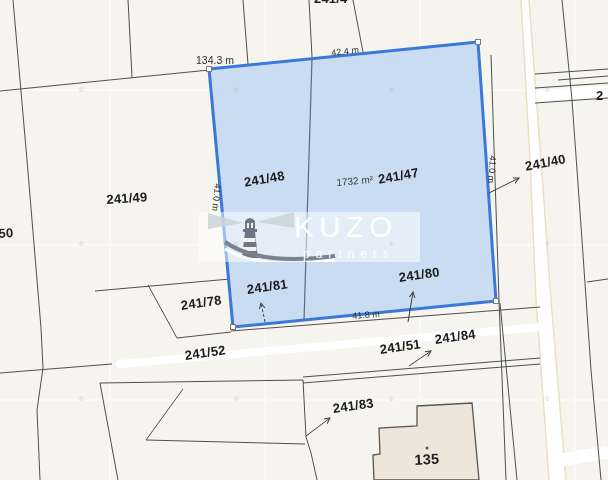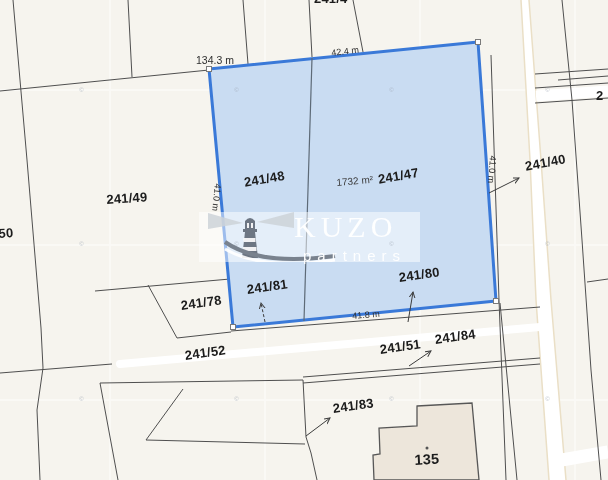--- a/index.html
+++ b/index.html
@@ -20,25 +20,25 @@
   .tile{
     position:absolute;color:#9fa9b6;font-size:6px;line-height:1;opacity:.7;
     letter-spacing:1px;transform:translate(-50%,-50%);
   }
   .wm{
     position:absolute;left:199px;top:212px;width:221px;height:50px;
     background:rgba(255,255,255,.5);
   }
   .wm-brand{
     position:absolute;left:95px;top:0px;
-    font-family:Liberation Serif, serif;font-size:30px;font-weight:400;
+    font-family:Liberation Sans, sans-serif;font-size:30px;font-weight:400;
     letter-spacing:5px;color:rgba(255,255,255,.95);line-height:1;
   }
   .wm-sub{
-    position:absolute;left:104px;top:36px;font-size:15px;letter-spacing:6px;
+    position:absolute;left:104px;top:36px;font-size:12px;letter-spacing:6px;
     color:rgba(255,255,255,.95);line-height:1;font-weight:400;
   }
 </style>
 </head>
 <body>
 
 <div class="stage">
 
   <svg class="mapsvg" width="608" height="480" viewBox="0 0 608 480">
     <defs>

